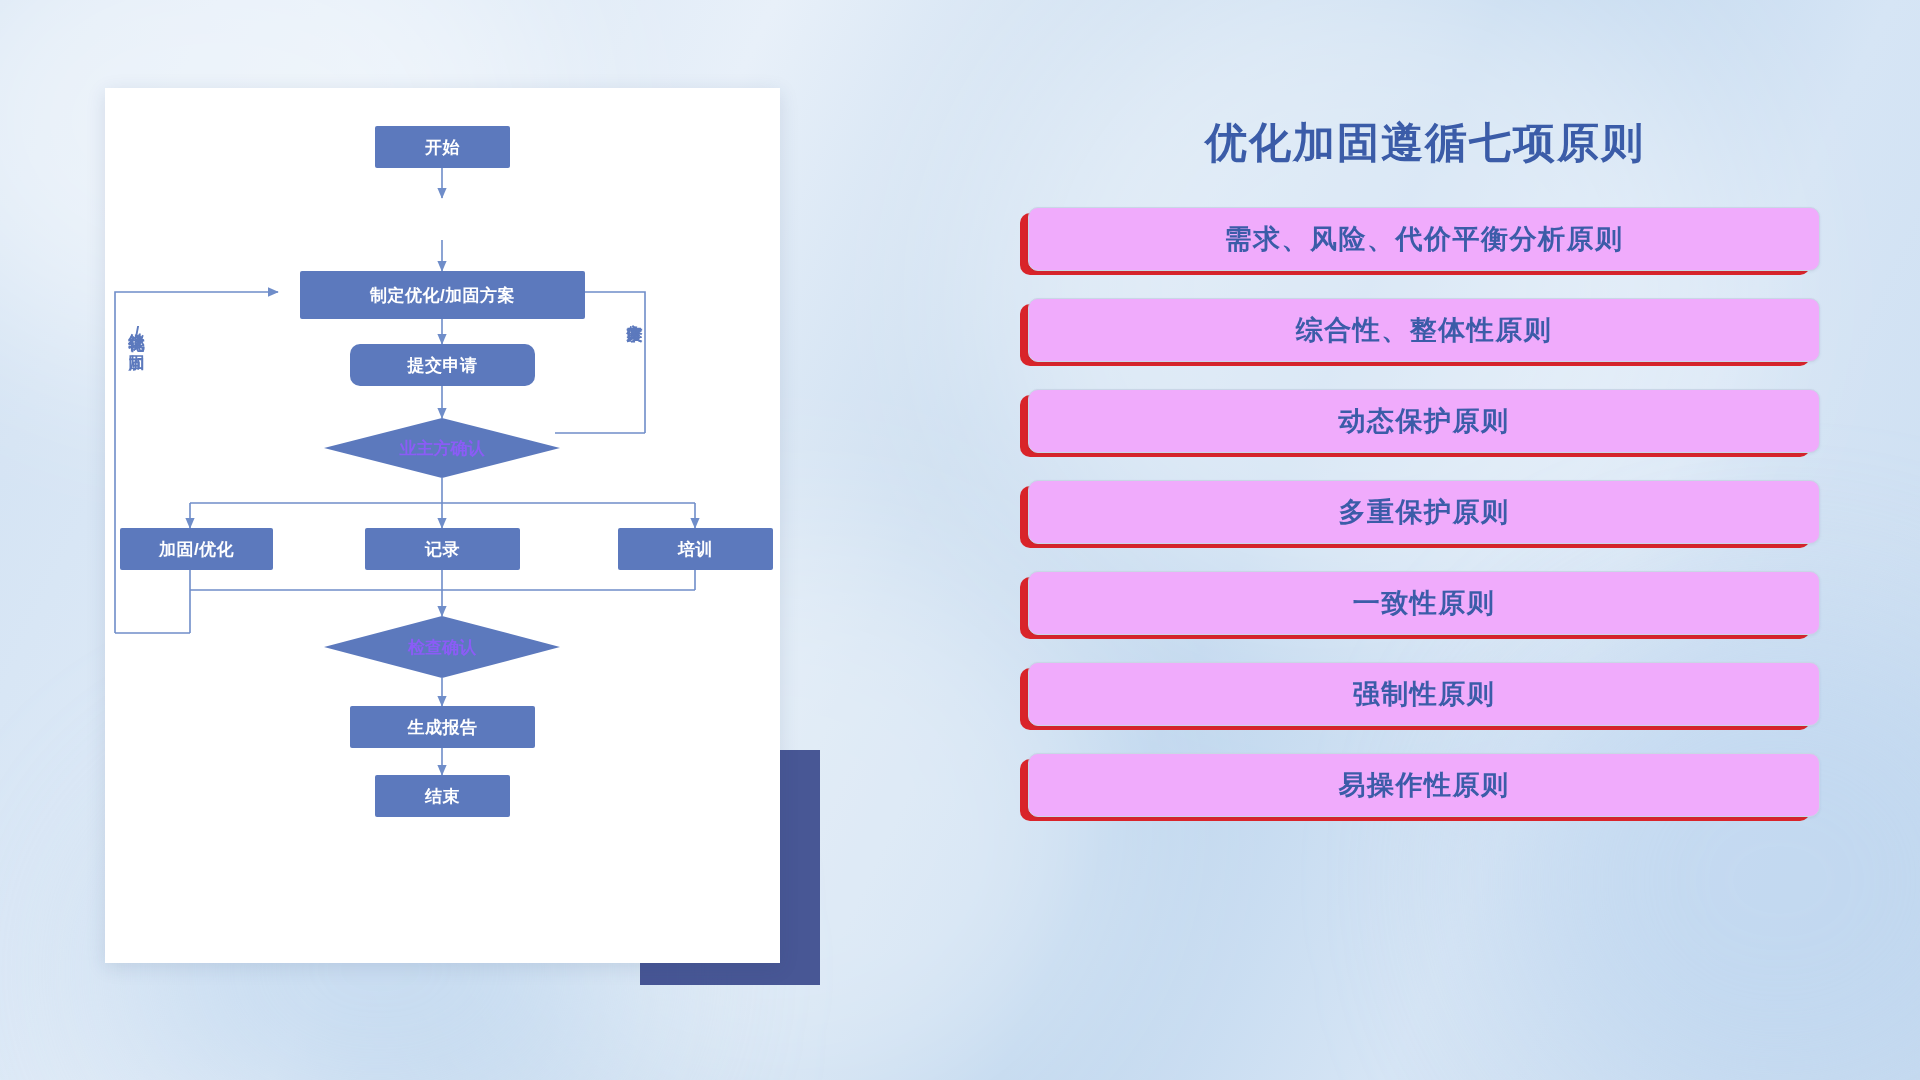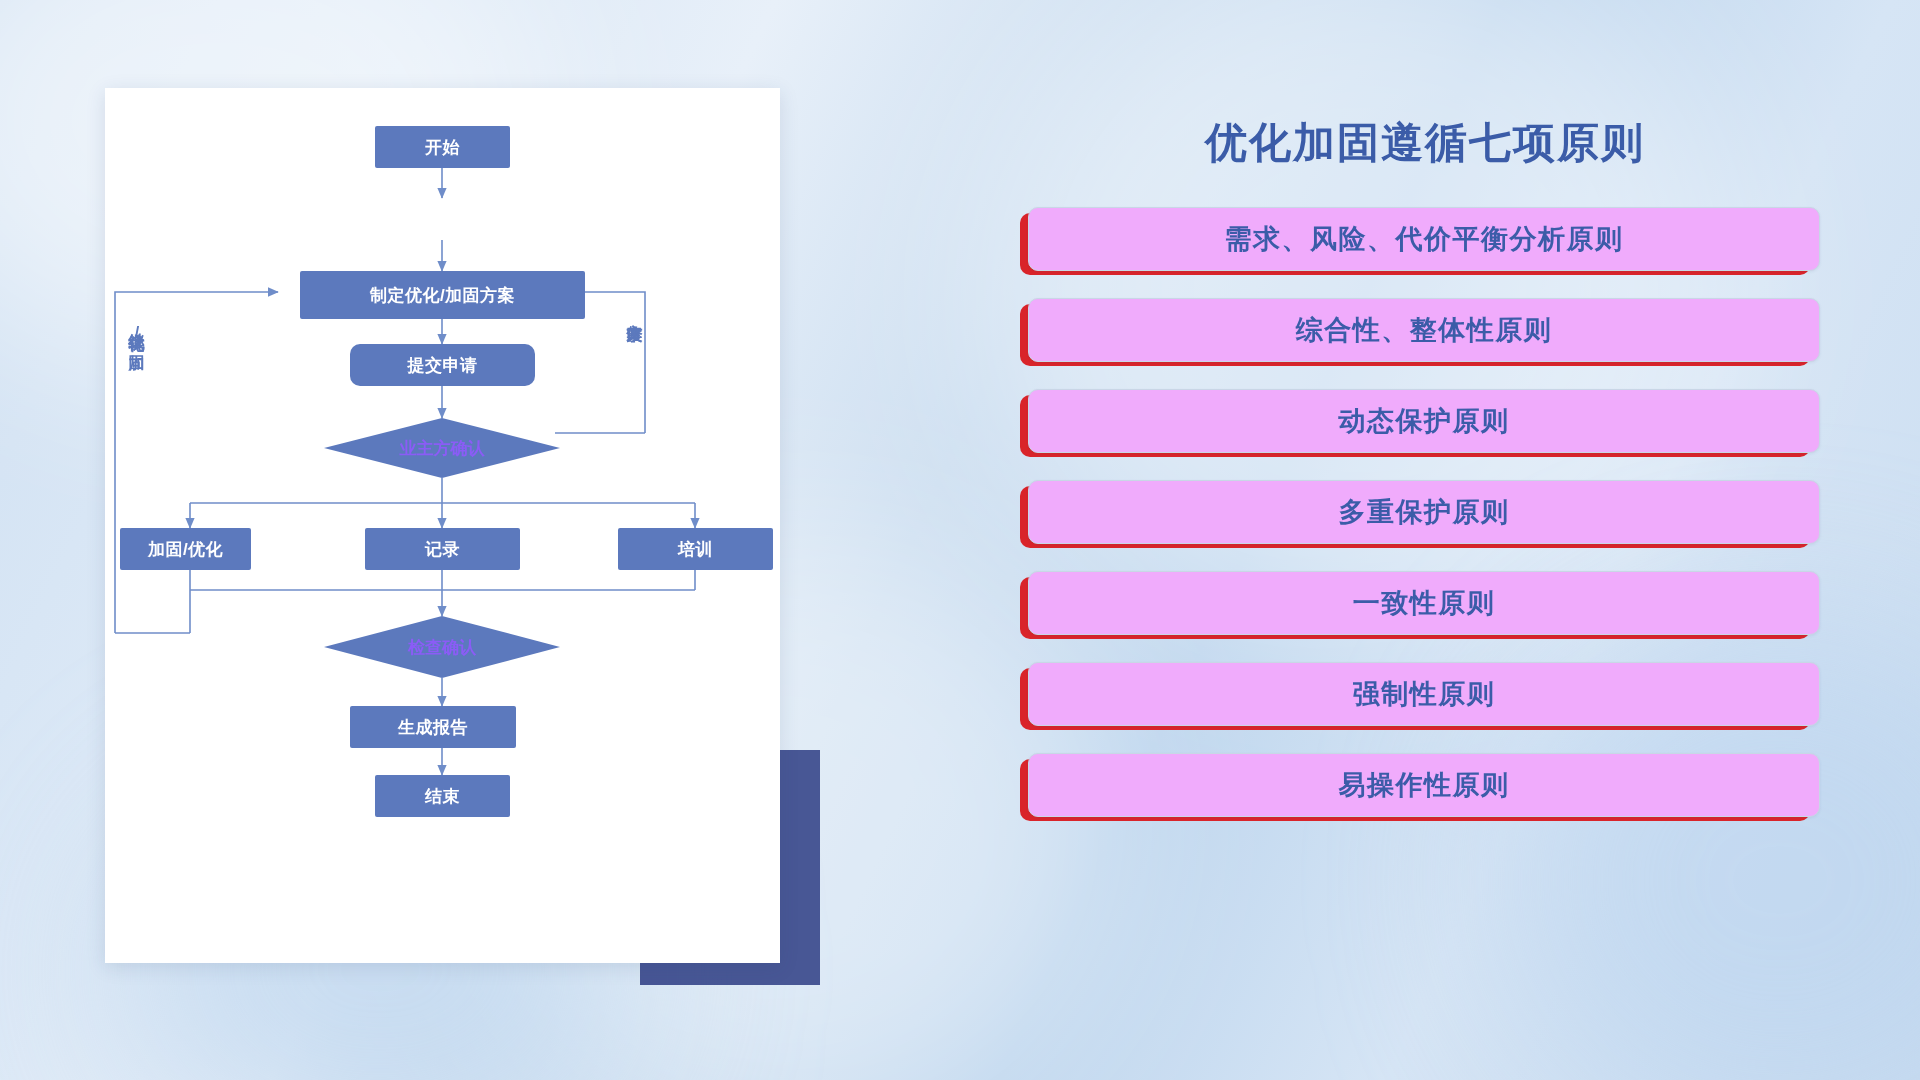--- a/index.html
+++ b/index.html
@@ -205,37 +205,37 @@
   </div>
 
   <div class="node-box" style="left:245px; top:256px; width:185px; height:42px;border-radius:10px;">
     <span>提交申请</span>
   </div>
 
   <div class="node-diamond-label" style="left:237px; top:345px; width:200px; height:30px;">
     <span>业主方确认</span>
   </div>
 
-  <div class="node-box" style="left:15px; top:440px; width:131px; height:42px;align-items:center;">
+  <div class="node-box" style="left:15px; top:440px; width:153px; height:42px;align-items:center;">
     <span>加固/优化</span>
   </div>
 
   <div class="node-box" style="left:260px; top:440px; width:155px; height:42px;">
     <span>记录</span>
   </div>
 
   <div class="node-box" style="left:513px; top:440px; width:155px; height:42px;">
     <span>培训</span>
   </div>
 
   <div class="node-diamond-label" style="left:237px; top:544px; width:200px; height:30px;">
     <span>检查确认</span>
   </div>
 
-  <div class="node-box" style="left:245px; top:618px; width:166px; height:42px;">
+  <div class="node-box" style="left:245px; top:618px; width:185px; height:42px;">
     <span>生成报告</span>
   </div>
 
   <div class="node-box" style="left:270px; top:687px; width:135px; height:42px;">
     <span>结束</span>
   </div>
 
   <div class="side-label" style="left:22px; top:232px; height:130px;">继续优化/加固</div>
 
   <div class="side-label" style="left:520px; top:222px; height:110px;">方案修改</div>

